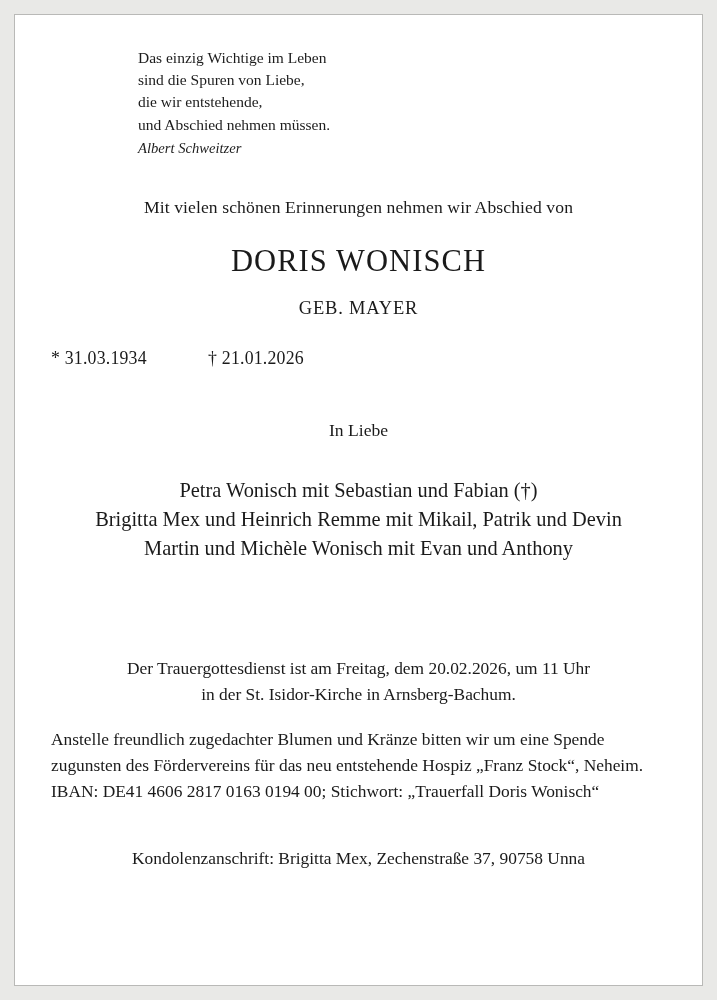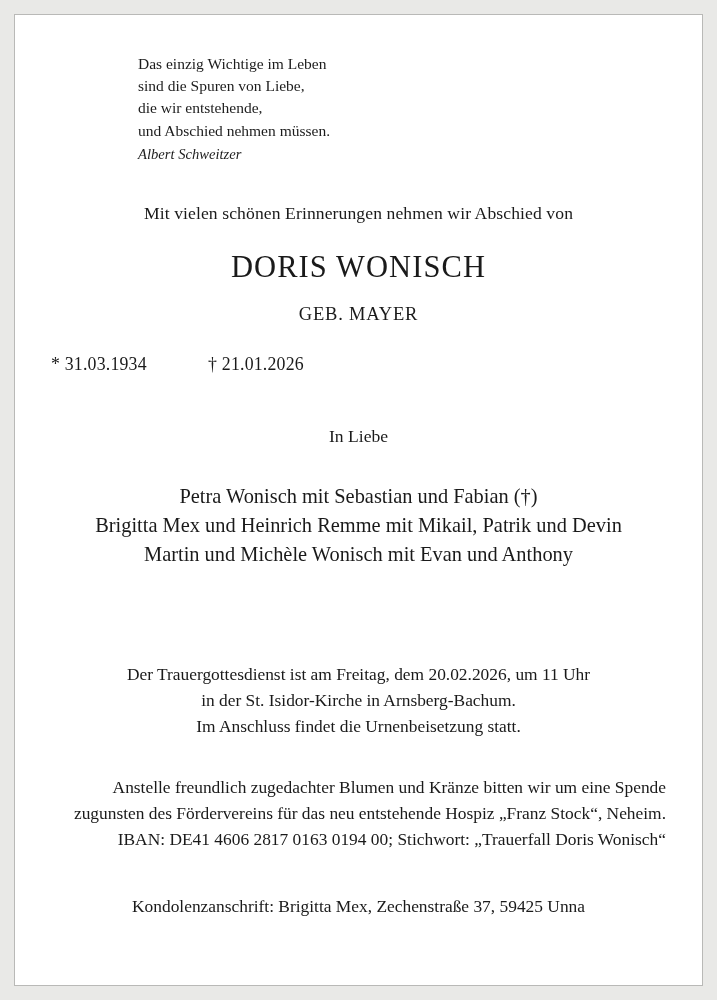--- a/index.html
+++ b/index.html
@@ -34,21 +34,21 @@
   .inner {
     position: relative;
     width: 100%;
     height: 100%;
     box-sizing: border-box;
     padding: 26px 36px 20px 36px;
   }
 
   
   .quote {
-    margin-top: 12px;
+    margin-top: 6px;
     margin-left: 87px;
     font-size: 15.5px;
     line-height: 22.2px;
     color: #1c1c1c;
   }
   .quote div { white-space: nowrap; }
   .quote .author {
     font-style: italic;
     font-size: 14.6px;
     margin-top: 1px;
@@ -104,24 +104,24 @@
   
   .service {
     text-align: center;
     font-size: 17.4px;
     line-height: 26px;
     margin-top: 92px;
   }
 
   
   .donation {
-    text-align: right;
+    text-align: left;
     font-size: 17.4px;
     line-height: 26px;
-    margin-top: 35px;
+    margin-top: 19px;
   }
 
   
   .address {
     text-align: center;
     font-size: 17.4px;
     margin-top: 44px;
   }
 </style>
 </head>
@@ -154,26 +154,25 @@
 
       <div class="family">
         <div>Petra Wonisch mit Sebastian und Fabian (†)</div>
         <div>Brigitta Mex und Heinrich Remme mit Mikail, Patrik und Devin</div>
         <div>Martin und Michèle Wonisch mit Evan und Anthony</div>
       </div>
 
       <div class="service">
         <div>Der Trauergottesdienst ist am Freitag, dem 20.02.2026, um 11 Uhr</div>
         <div>in der St. Isidor-Kirche in Arnsberg-Bachum.</div>
-        <div>Im Anschluss findet die Urnenbeisetzung statt.</div>
       </div>
 
       <div class="donation">
         <div>Anstelle freundlich zugedachter Blumen und Kränze bitten wir um eine Spende</div>
         <div>zugunsten des Fördervereins für das neu entstehende Hospiz „Franz Stock“, Neheim.</div>
         <div>IBAN: DE41 4606 2817 0163 0194 00; Stichwort: „Trauerfall Doris Wonisch“</div>
       </div>
 
-      <div class="address">Kondolenzanschrift: Brigitta Mex, Zechenstraße 37, 59425 Unna</div>
+      <div class="address">Kondolenzanschrift: Brigitta Mex, Zechenstraße 37, 90758 Unna</div>
 
     </div>
   </div>
 </div>
 
 </body></html>

